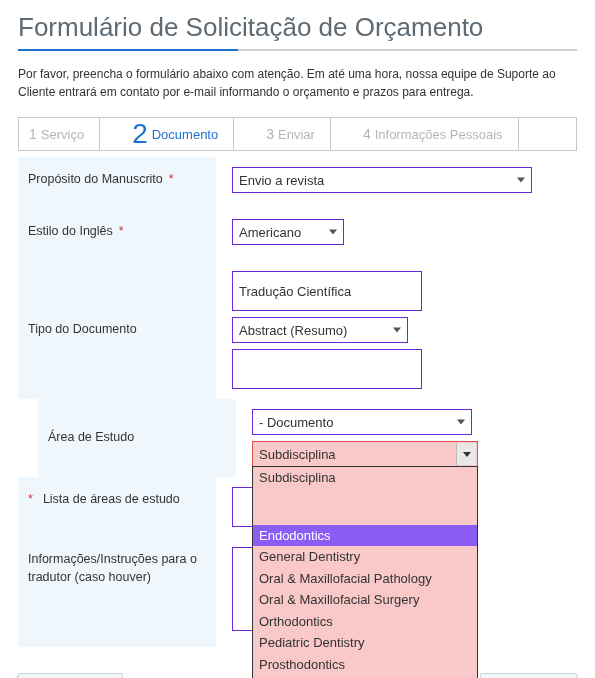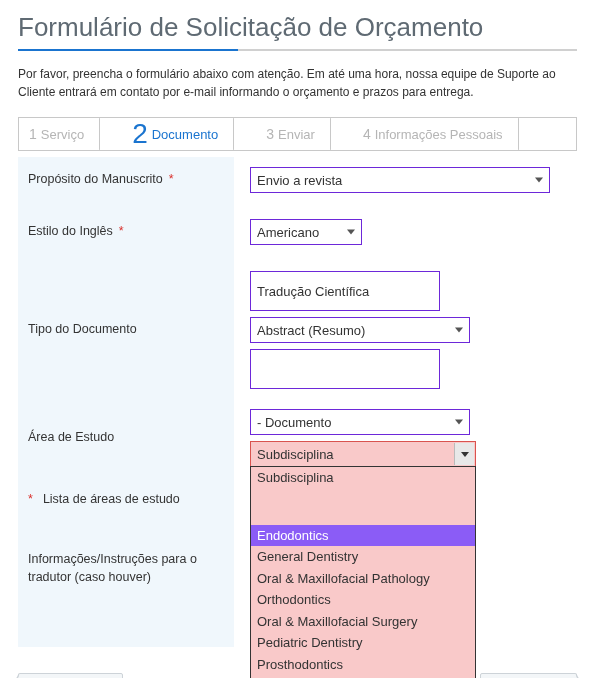--- a/index.html
+++ b/index.html
@@ -13,29 +13,29 @@
   .step { position: relative; display: flex; align-items: center; padding: 0 16px 0 22px; font-size: 13px; color: #b5b5b5; white-space: nowrap; }
   .step:first-child { padding-left: 10px; }
   .step .num { font-size: 14px; margin-right: 4px; }
   .step.active { color: #1a74cf; }
   .step.active .num { font-size: 28px; font-weight: 400; color: #1a74cf; }
   .step-sep { width: 0; height: 0; align-self: center; border-top: 17px solid transparent; border-bottom: 17px solid transparent; border-left: 10px solid #fff; position: relative; }
   .step-sep::before { content:""; position:absolute; left:-11px; top:-17px; border-top:17px solid transparent; border-bottom:17px solid transparent; border-left:10px solid #c8c8c8; z-index:-1; }
 
   .form-area { display: flex; flex-direction: column; margin-top: 4px; }
   .row { display: flex; min-height: 52px; }
-  .row .lbl { width: 216px; background: #f0f7fc; padding: 14px 8px 14px 10px; font-size: 12.5px; color: #333; display: flex; align-items: flex-start; gap: 6px; line-height:1.4; }
+  .row .lbl { width: 198px; background: #f0f7fc; padding: 14px 8px 14px 10px; font-size: 12.5px; color: #333; display: flex; align-items: flex-start; gap: 6px; line-height:1.4; }
   .row .lbl .req { color: #d9302c; }
   .row .fields { flex: 1; padding: 10px 8px 10px 16px; display:flex; flex-direction:column; gap:6px; }
 
   .sel, .txt, .ta { border: 1px solid #6d28d9; background:#fff; font-size:13px; color:#333; height:26px; padding:3px 24px 3px 6px; }
   .sel { position:relative; display:flex; align-items:center; cursor:pointer; }
   .sel .caret { position:absolute; right:6px; top:50%; transform:translateY(-50%); width:0;height:0;border-left:4px solid transparent;border-right:4px solid transparent;border-top:5px solid #555; }
   .sel.wide { width: 300px; }
-  .sel.mid { width: 220px; }
+  .sel.mid { width: 176px; }
   .sel.small { width: 112px; }
   .txt { padding: 19px 6px; width: 190px; }
   .txt.wide { width: 220px; }
   .ta { width: 194px; height: 84px; resize: both; }
 
   .sel.highlight { border-color:#d9534f; background:#f9c9c9; position:relative; }
   .sel.highlight .caret-box { position:absolute; right:1px; top:1px; bottom:1px; width:20px; background:#e8e8e8; border-left:1px solid #bbb; display:flex; align-items:center; justify-content:center; }
   .sel.highlight .caret-box::after { content:""; width:0;height:0;border-left:4px solid transparent;border-right:4px solid transparent;border-top:5px solid #333; }
 
   .dropdown-list { position:absolute; left:0; top:25px; width:226px; border:1px solid #333; background:#f9c9c9; z-index:10; }
@@ -120,40 +120,40 @@
       <input class="txt" value="Tradução Científica" style="">
       <div class="sel mid">
           <span>Abstract (Resumo)</span>
           <span class="caret"></span>
         </div>
       <input class="txt" value="" style="">
     </div>
   </div>
 
   <div class="row" style="min-height:70px;">
-    <div class="lbl" style="align-items:center;">
+    <div class="lbl" style="align-items:center;margin-left:20px;">
         <span>Área de Estudo</span>
       </div>
     <div class="fields">
       <div class="sel mid" style="width:220px">
           <span>- Documento</span>
           <span class="caret"></span>
         </div>
       <div class="area-wrap">
         <div class="sel highlight" style="width:226px">
           <span>Subdisciplina</span>
           <span class="caret-box"></span>
         </div>
         <div class="dropdown-list" id="sub-list">
             <div class="opt">Subdisciplina</div>
             <div class="opt sel-op">Endodontics</div>
             <div class="opt">General Dentistry</div>
             <div class="opt">Oral &amp; Maxillofacial Pathology</div>
+            <div class="opt">Oral &amp; Maxillofacial Surgery</div>
             <div class="opt">Orthodontics</div>
-            <div class="opt">Oral &amp; Maxillofacial Surgery</div>
             <div class="opt">Pediatric Dentistry</div>
             <div class="opt">Prosthodontics</div>
             <div class="opt">Other</div>
           </div>
       </div>
     </div>
   </div>
 
   <div class="row" style="position:relative; z-index:1;">
     <div class="lbl">

